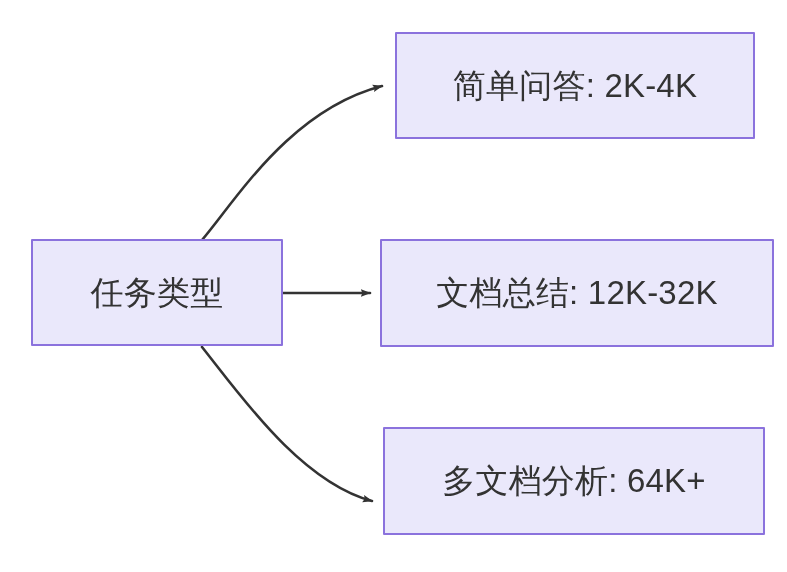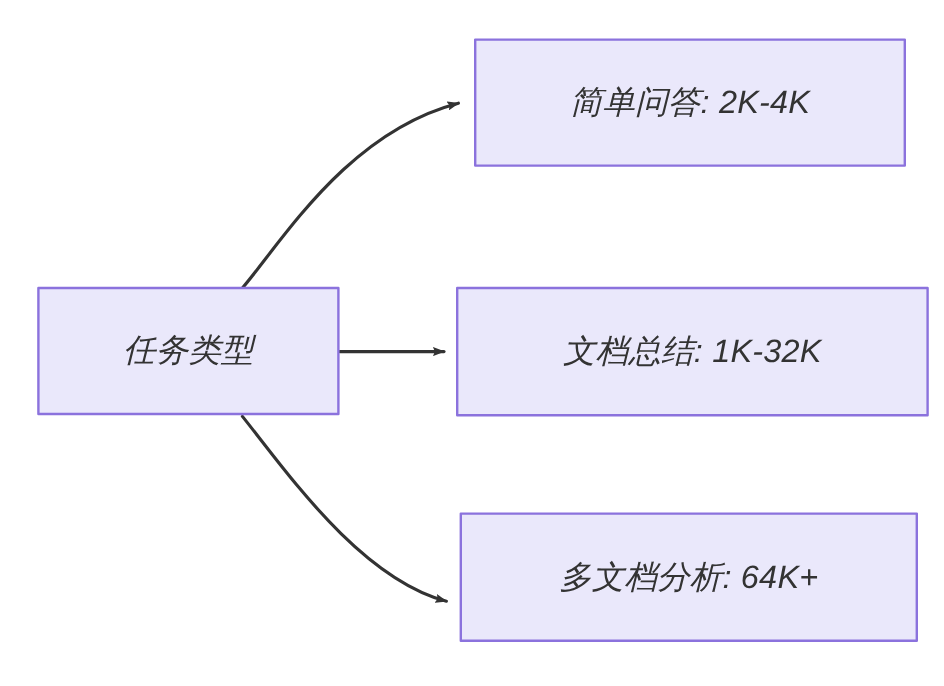--- a/index.html
+++ b/index.html
@@ -32,25 +32,24 @@
     background: #eae8fb;
     border: 2px solid #8b72dd;
     border-radius: 1px;
     display: flex;
     align-items: center;
     justify-content: center;
     text-align: center;
   }
   .node-label {
     color: #333333;
-    font-size: 27px;
+    font-size: 33px;
     line-height: 1.2;
     letter-spacing: 0.2px;
     white-space: nowrap;
-    font-style: italic;
   }
   #node-source {
     left: 31px;
     top: 239px;
     width: 252px;
     height: 107px;
   }
   #node-simple-qa {
     left: 395px;
     top: 32px;
@@ -91,20 +90,20 @@
 
   <div class="node" id="node-source">
     <span class="node-label">任务类型</span>
   </div>
 
   <div class="node" id="node-simple-qa">
     <span class="node-label">简单问答: 2K-4K</span>
   </div>
 
   <div class="node" id="node-doc-summary">
-    <span class="node-label">文档总结: 1K-32K</span>
+    <span class="node-label">文档总结: 12K-32K</span>
   </div>
 
   <div class="node" id="node-multi-doc">
     <span class="node-label">多文档分析: 64K+</span>
   </div>
 
 </div>
 
 </body></html>

